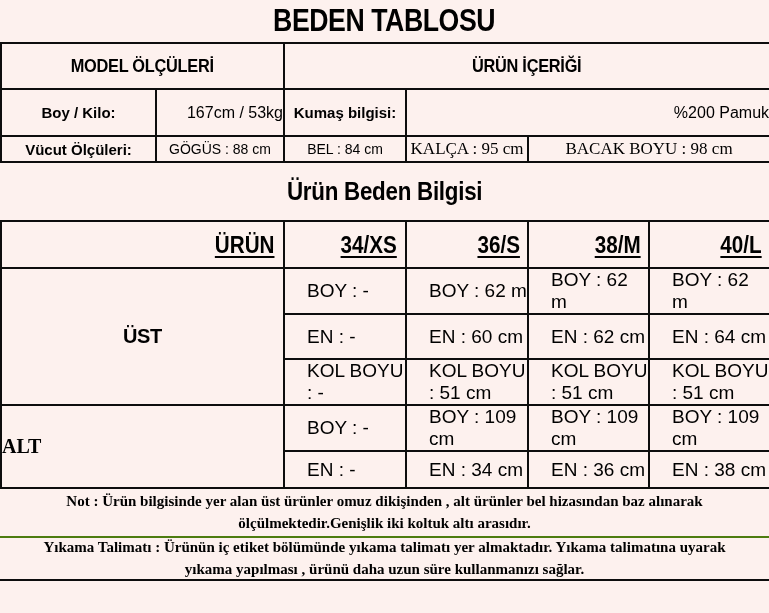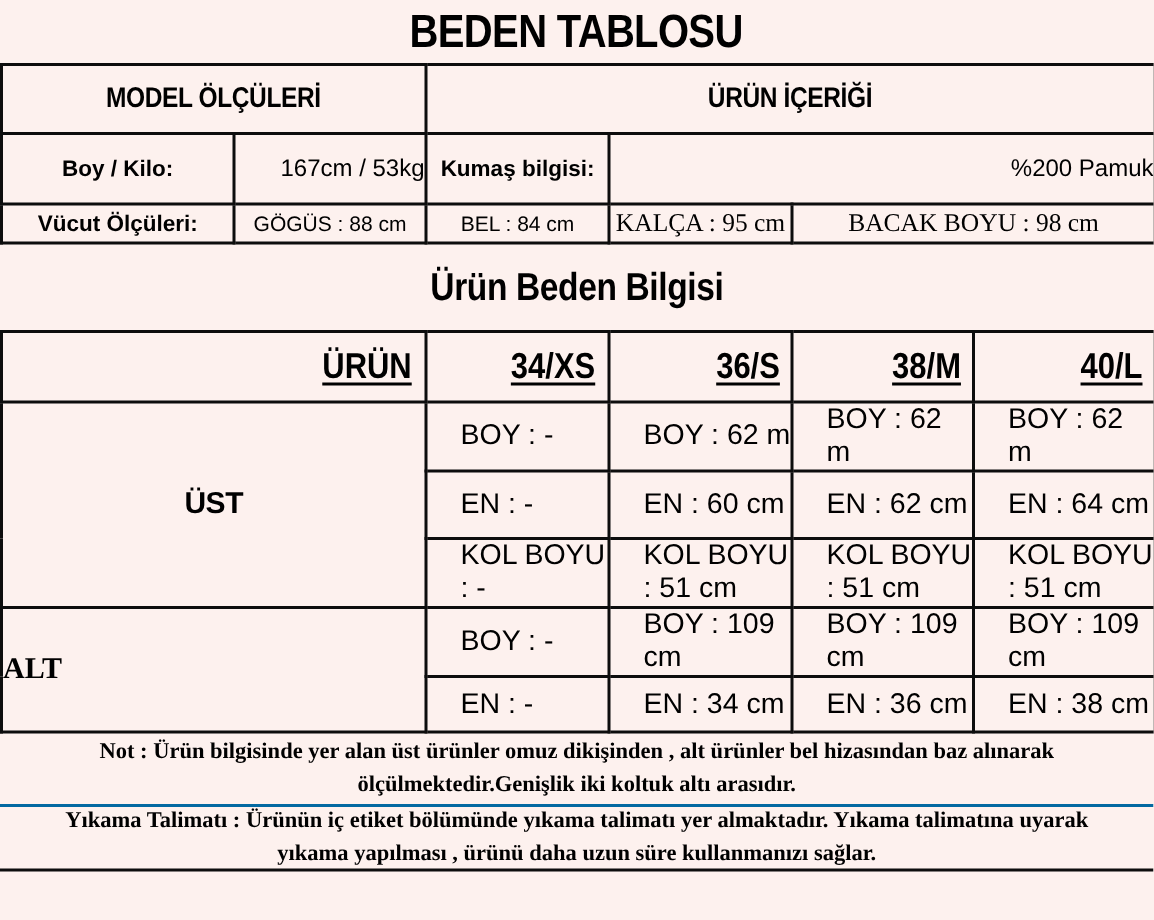--- a/index.html
+++ b/index.html
@@ -38,21 +38,21 @@
   .size-head .sq{text-decoration:underline;text-underline-offset:3px;padding:0 4px;}
   .ust-label{font-weight:bold;font-size:20px;text-align:center;vertical-align:middle;letter-spacing:-0.3px;}
   .alt-label{font-family:"Liberation Serif",serif;font-weight:bold;font-size:20px;vertical-align:middle;}
   td.data{font-size:19px;text-align:left;vertical-align:middle;padding-left:22px;}
   
   .note{
     font-family:"Liberation Serif",serif;font-weight:bold;
     text-align:center;display:flex;align-items:center;justify-content:center;
     padding:0 42px;line-height:1.45;
   }
-  .note-not{height:47px;font-size:15px;border-bottom:2px solid #0369a1;}
+  .note-not{height:47px;font-size:15px;border-bottom:2px solid #4d7c0f;}
   .note-yikama{height:41px;font-size:15px;border-bottom:2px solid #0d0d0d;}
 </style>
 </head>
 <body>
 
 <div class="page-title">
     <span class="sq">BEDEN TABLOSU</span>
   </div>
 
 <table>

